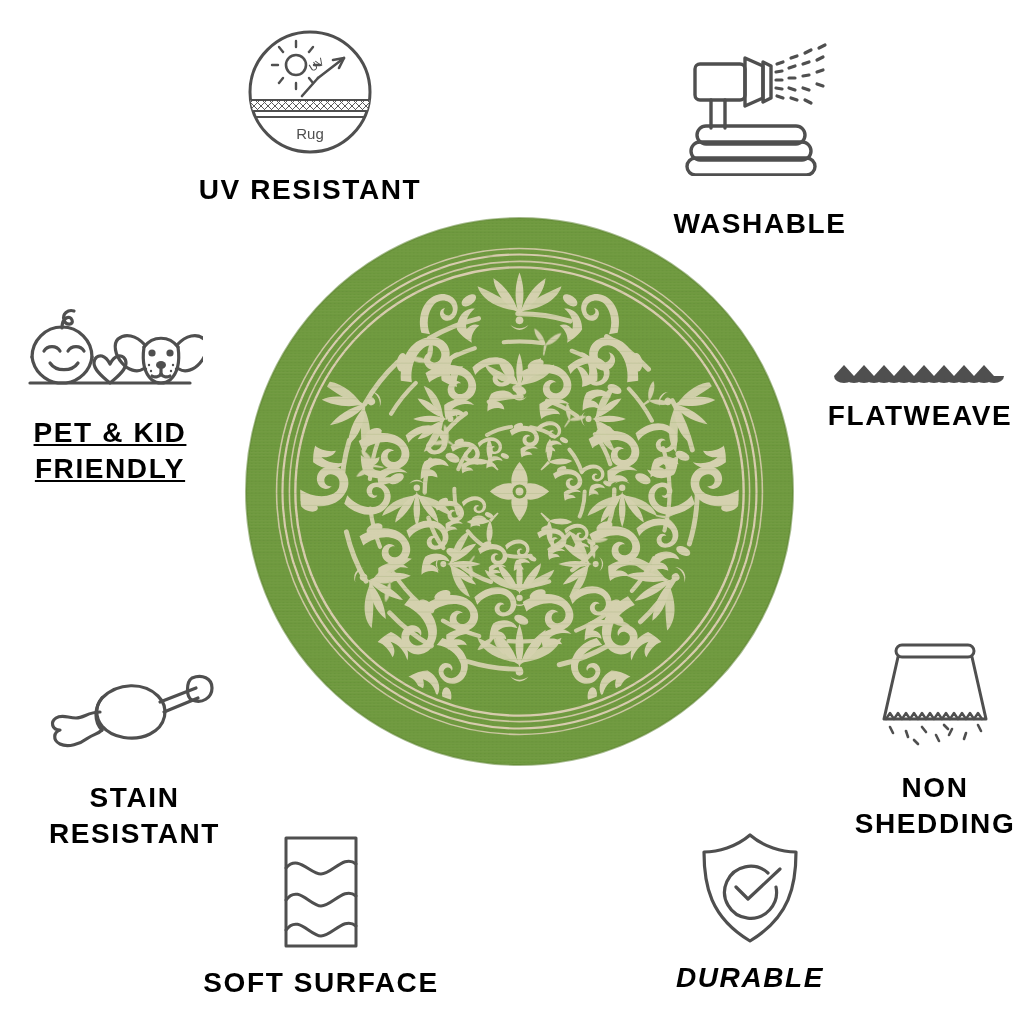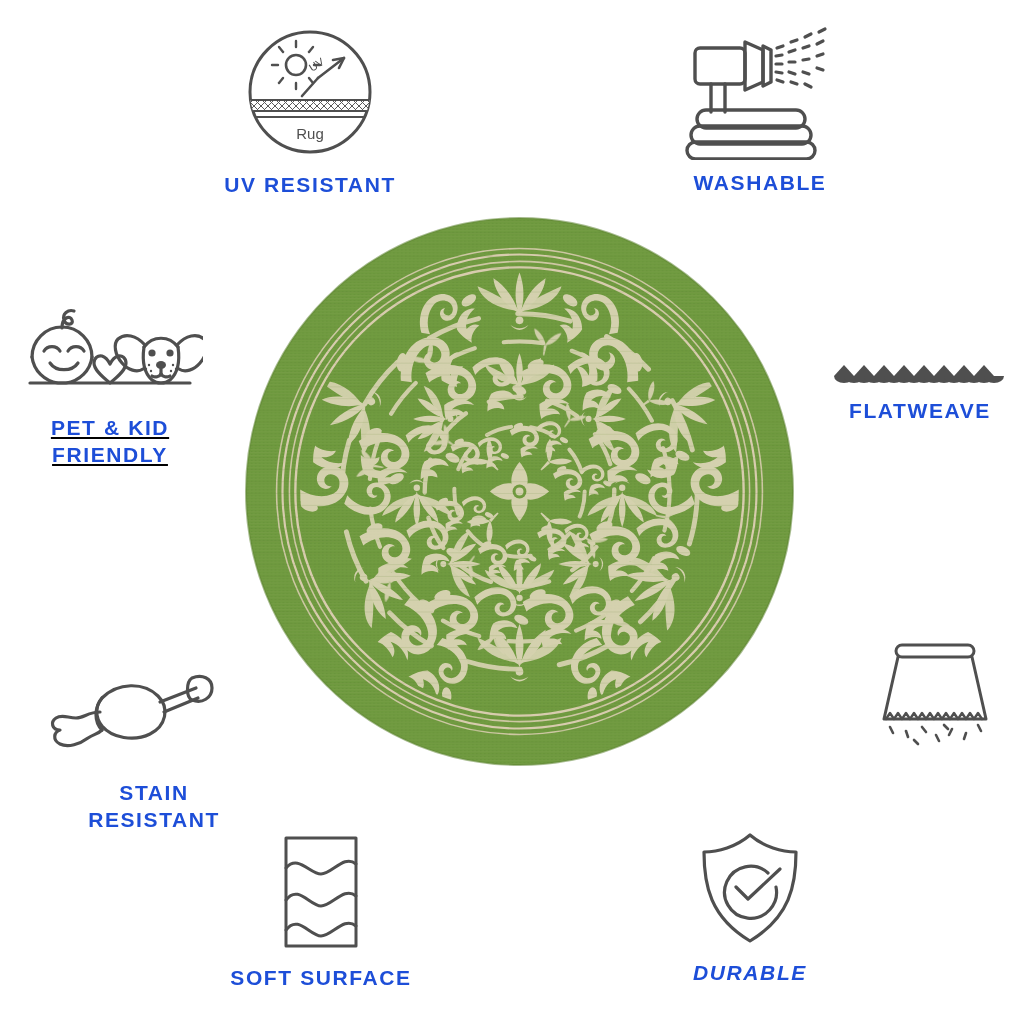--- a/index.html
+++ b/index.html
@@ -24,33 +24,33 @@
     align-items: center;
     justify-content: flex-start;
   }
   .feature-icon {
     display: flex;
     align-items: center;
     justify-content: center;
   }
   .feature-label {
     margin-top: 10px;
-    color: #1d4ed8;
-    font-size: 21px;
+    color: #000000;
+    font-size: 28px;
     font-weight: bold;
     letter-spacing: 1.6px;
     line-height: 1.28;
     text-align: center;
     white-space: pre-line;
     text-transform: uppercase;
   }
 
   
   #feat-uv           { left: 180px; top:  22px; width: 260px; }
-  #feat-washable     { left: 620px; top:  20px; width: 280px; }
+  #feat-washable     { left: 620px; top:  36px; width: 280px; gap: 20px; }
   #feat-petkid       { left:   0px; top: 295px; width: 220px; text-decoration: underline; }
   #feat-flatweave    { left: 820px; top: 362px; width: 200px; justify-content: flex-end; }
   #feat-stain        { left:   0px; top: 660px; width: 220px; align-items: flex-end; }
   #feat-nonshedding  { left: 840px; top: 635px; width: 190px; }
   #feat-soft         { left: 196px; top: 830px; width: 250px; }
   #feat-durable      { left: 630px; top: 825px; width: 240px; font-style: italic; }
 
   
   #rug-wrap {
     position: absolute;
@@ -589,20 +589,22 @@
         <path d="M52,92 l4,5"></path>
         <path d="M66,100 l3,6"></path>
         <path d="M82,94 l-3,6"></path>
         <path d="M96,98 l-2,6"></path>
         <path d="M108,90 l3,6"></path>
         <path d="M44,105 l4,4"></path>
         <path d="M74,90 l4,4"></path>
       </g>
     </svg>
   </div>
+  <div class="feature-label">NON
+SHEDDING</div>
 </div>
 
 <div class="feature" id="feat-soft">
   <div class="feature-icon">
     <svg width="110" height="125" viewBox="0 0 110 125" xmlns="http://www.w3.org/2000/svg" fill="none" stroke="#4f4f4f" stroke-width="3" stroke-linecap="round" stroke-linejoin="round">
       <rect x="20" y="8" width="70" height="108"></rect>
       <path d="M20,38 C 32,24 44,44 55,44 C 66,44 78,24 90,34"></path>
       <path d="M20,70 C 32,54 44,76 55,76 C 66,76 78,56 90,66"></path>
       <path d="M20,100 C 32,84 44,106 55,106 C 66,106 78,86 90,96"></path>
     </svg>

